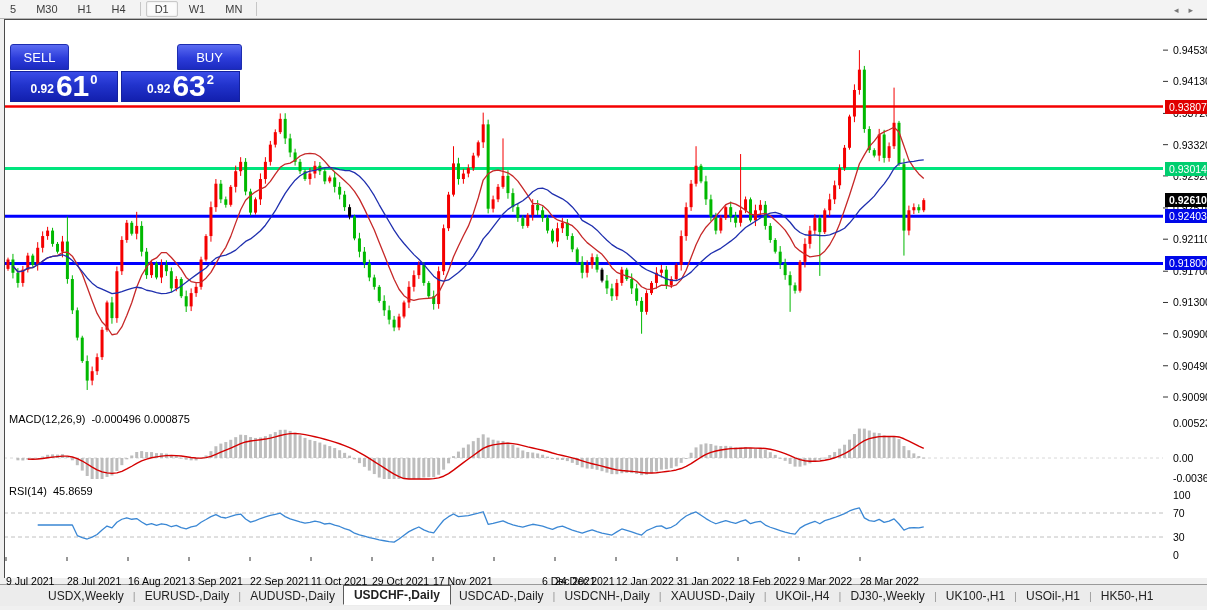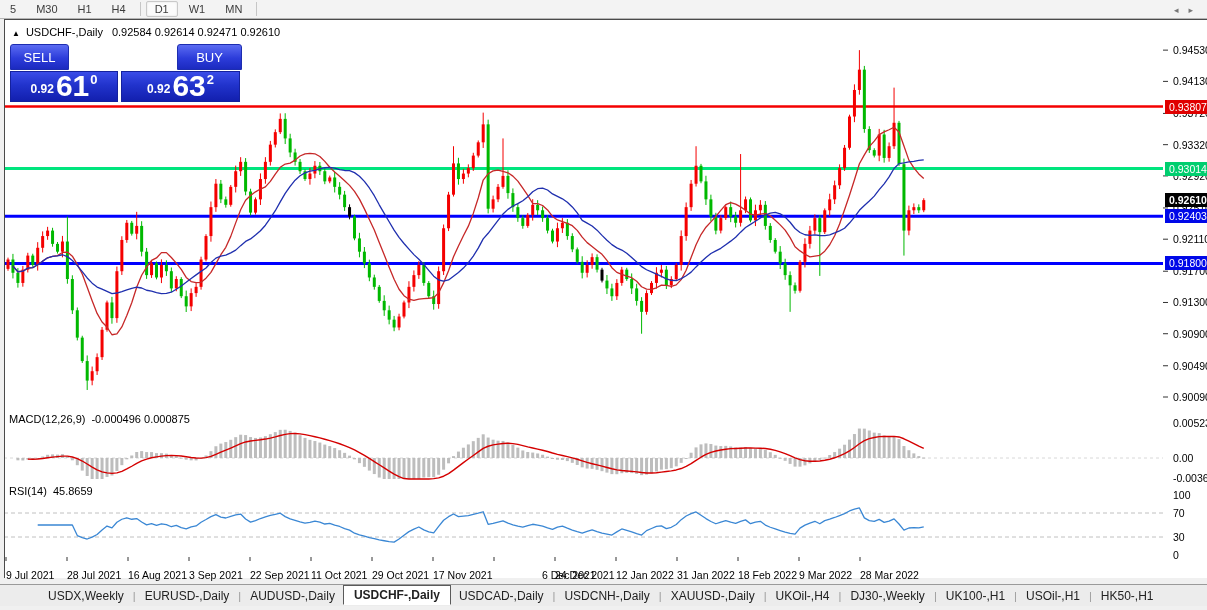--- a/index.html
+++ b/index.html
@@ -44,21 +44,21 @@
   #buy-price{left:111px;width:119px;}
   .pb-base{font-size:12px;font-weight:bold;margin-bottom:3px;}
   .pb-big{font-size:30px;font-weight:bold;line-height:26px;margin-left:2px;}
   .pb-sup{font-size:13px;font-weight:bold;position:relative;top:-12px;margin-left:1px;}
   
   #price-axis{position:absolute;left:1160px;top:0;width:43px;height:559px;z-index:5;}
   .ptick{position:absolute;left:9px;font-size:10.5px;color:#000;white-space:nowrap;z-index:1;}
   .pbadge{position:absolute;left:1px;width:42px;height:14px;color:#fff;font-size:10.5px;
           line-height:14px;padding-left:4px;box-sizing:border-box;z-index:3;}
   #date-axis{position:absolute;left:0;top:539px;width:1160px;height:20px;z-index:5;}
-  .dlabel{position:absolute;top:11px;font-size:10.5px;color:#000;white-space:nowrap;}
+  .dlabel{position:absolute;top:17px;font-size:10.5px;color:#000;white-space:nowrap;}
   
   #tabbar{position:absolute;left:0;top:584px;width:1207px;height:22px;background:#ececec;
           border-top:1px solid #9a9a9a;display:flex;align-items:center;padding-left:40px;box-sizing:border-box;
           font-size:12px;color:#222;}
   .tab{padding:2px 8px;white-space:nowrap;cursor:default;}
   .tab.active{background:#fff;border:1px solid #5a5a5a;border-bottom:1px solid #fff;font-weight:bold;
               padding:2px 10px;margin-top:-2px;position:relative;z-index:2;}
   .tabsep{color:#9a9a9a;font-size:11px;padding:0 1px;}
   #tab-arrows{position:absolute;right:4px;top:5px;color:#777;font-size:9px;letter-spacing:10px;}
 </style>
@@ -680,23 +680,20 @@
     <div class="hline" style="top:0"></div>
     <div class="hline" style="top:390"></div>
     <div class="hline" style="top:393"></div>
     <div class="hline" style="top:461"></div>
     <div class="hline" style="top:464"></div>
     <div class="hline" style="top:538"></div>
     <div class="hline" style="top:558"></div>
     <div class="vline" style="left:0"></div>
     <div class="vline" style="left:1159"></div>
 
-    <div id="title-line">
-      <span class="marker">▲</span><span>USDCHF-,Daily</span><span class="ohlc">0.92584 0.92614 0.92471 0.92610</span>
-    </div>
 
     <div id="trade-panel">
       <div id="sell-btn" class="blue-btn">SELL</div>
       <div id="buy-btn" class="blue-btn">BUY</div>
       <div id="sell-price" class="price-box">
         <span class="pb-base">0.92</span>
           <span class="pb-big">61</span>
           <span class="pb-sup">0</span>
       </div>
       <div id="buy-price" class="price-box">

